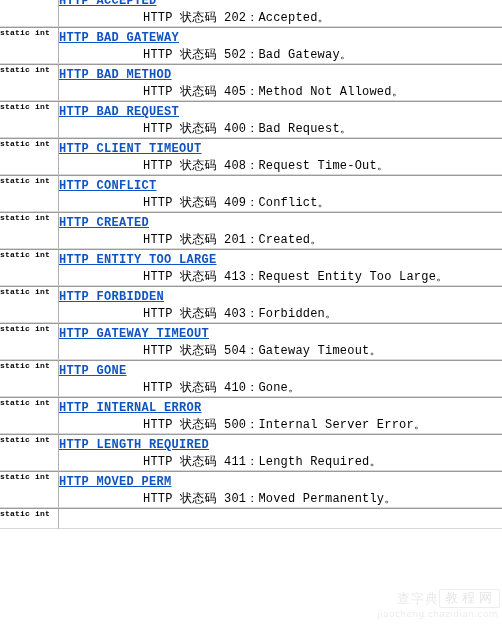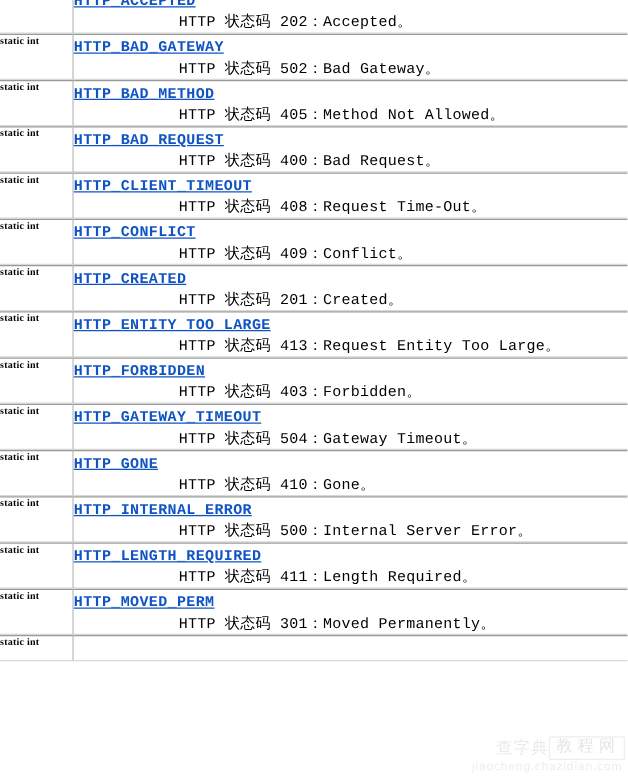--- a/index.html
+++ b/index.html
@@ -36,21 +36,21 @@
     background: #ffffff;
     vertical-align: top;
     padding: 0;
   }
 
   
   td.modifier {
     width: 58px;
     border-right: 1px solid #b0b0b0;
     padding: 5px 3px 4px 5px;
-    font-family: Liberation Serif, serif;
+    font-family: Liberation Mono, monospace;
     font-size: 8px;
     line-height: 10px;
     font-weight: bold;
     color: #000000;
     white-space: nowrap;
     letter-spacing: 0.2px;
     text-align: left;
   }
 
   

